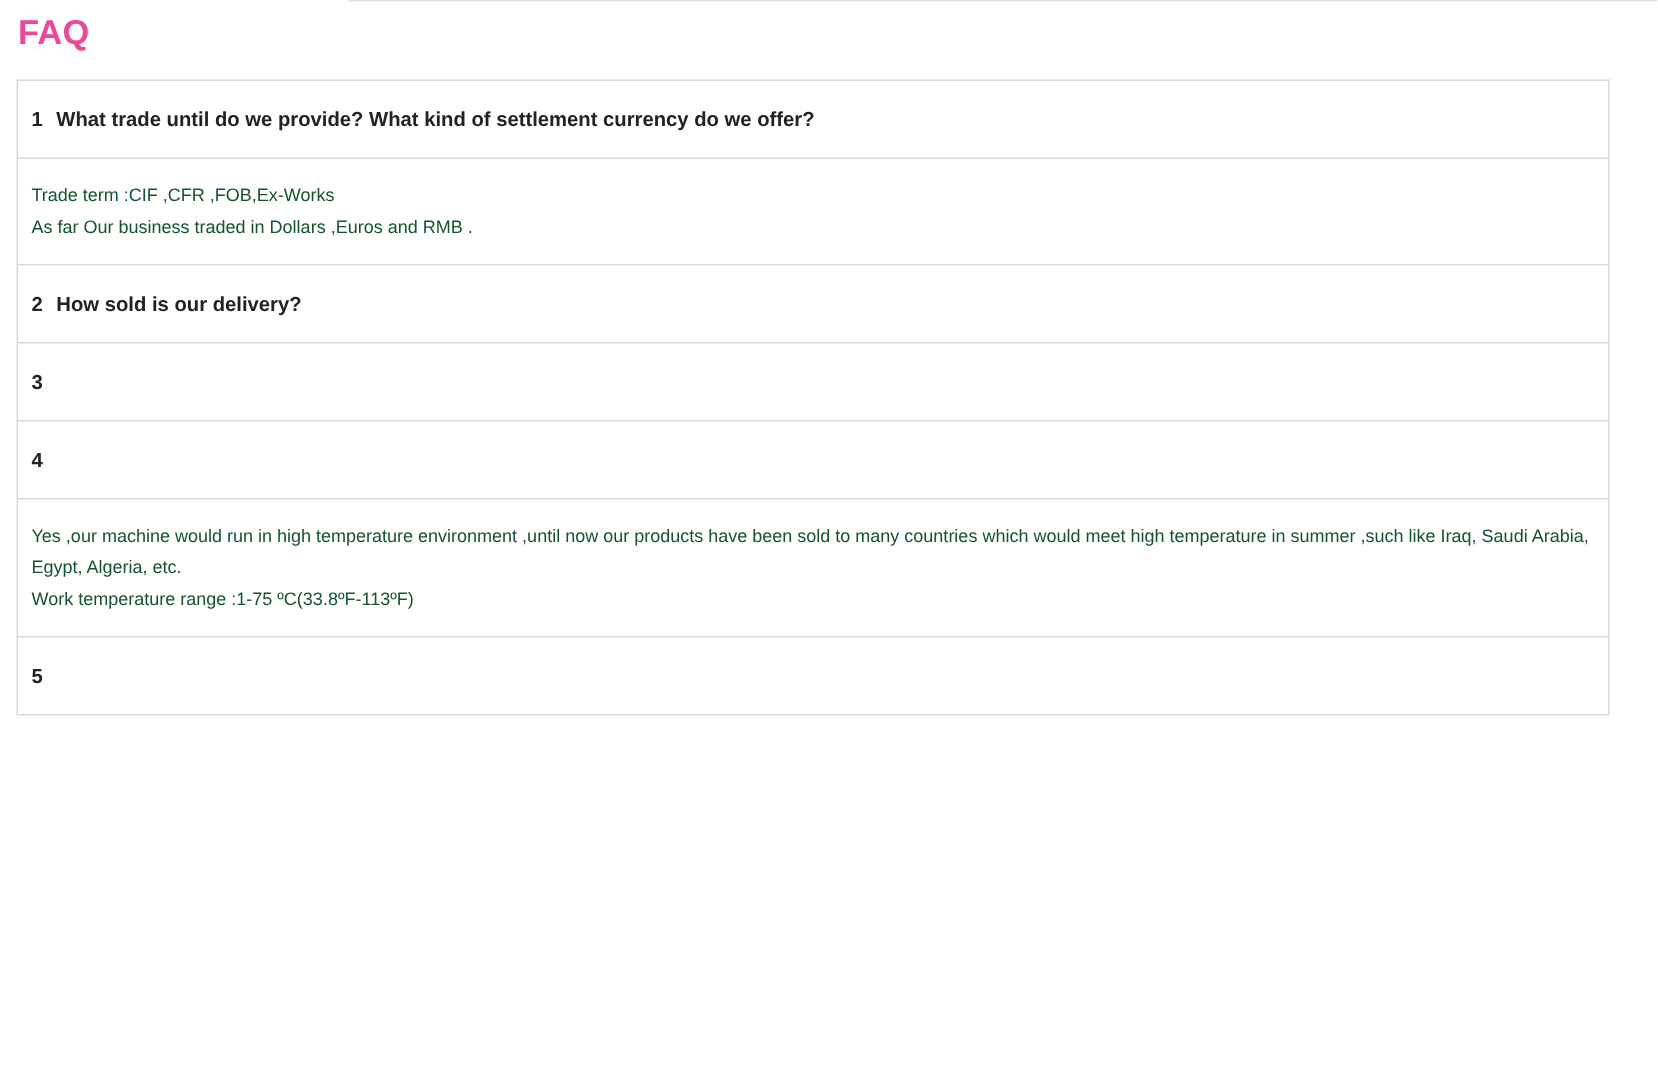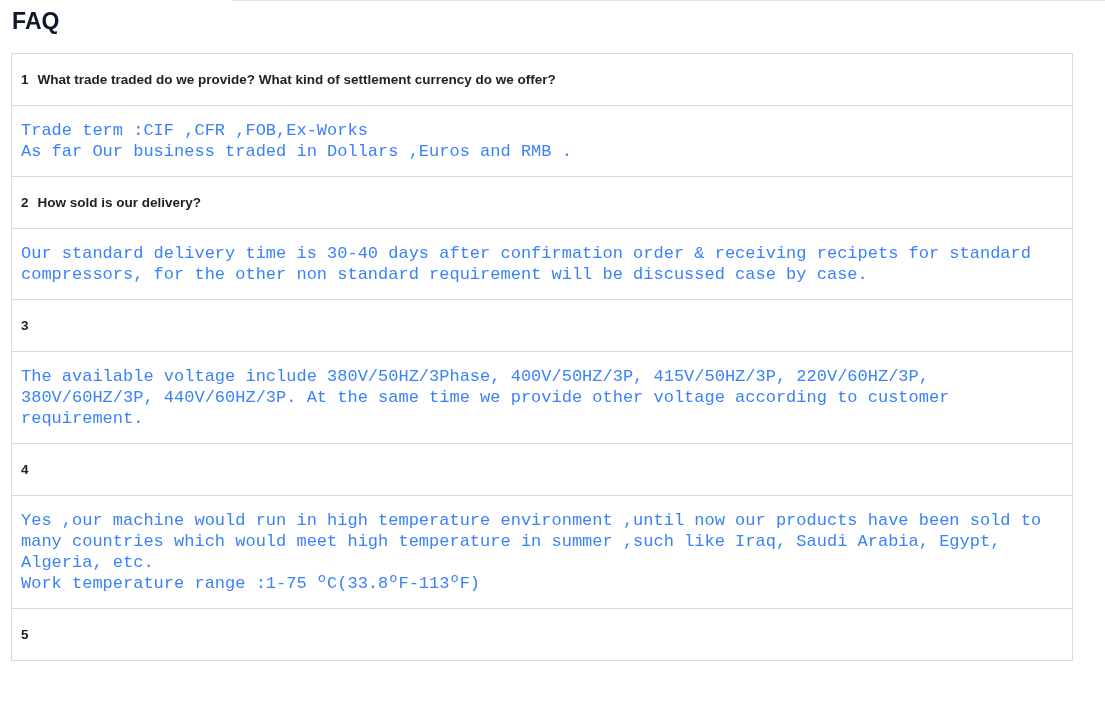--- a/index.html
+++ b/index.html
@@ -27,21 +27,21 @@
     width: 873px;
     height: 1px;
     background: #e3e3e3;
   }
   .page-title {
     margin: 0;
     padding: 6px 0 0 12px;
     font-size: 23px;
     line-height: 30px;
     font-weight: bold;
-    color: #0f172a;
+    color: #ec4899;
     letter-spacing: 0.1px;
   }
   .faq-table {
     position: absolute;
     left: 11px;
     top: 53px;
     width: 1062px;
     border: 1px solid #dadada;
     border-bottom: none;
     box-sizing: border-box;
@@ -63,66 +63,59 @@
   .faq-q .qnum {
     display: inline-block;
     margin-right: 9px;
     font-weight: bold;
   }
   .faq-q.tight .qnum {
     margin-right: 6px;
   }
   .faq-a {
     padding: 14px 10px 14px 9px;
-    font-size: 17px;
+    font-size: 12px;
     line-height: 21px;
-    color: #3b82f6;
+    color: #14532d;
     white-space: pre-line;
-    font-family: Liberation Mono, monospace;
   }
 </style>
 </head>
 <body>
 
 <div class="page">
 
   <div class="top-rule"></div>
 
   <h1 class="page-title">FAQ</h1>
 
   <div class="faq-table">
 
     <div class="faq-row">
       <div class="faq-q">
         <span class="qnum">1</span>
-        <span>What trade traded do we provide? What kind of settlement currency do we offer?</span>
+        <span>What trade until do we provide? What kind of settlement currency do we offer?</span>
       </div>
     </div>
     <div class="faq-row">
       <div class="faq-a">Trade term :CIF ,CFR ,FOB,Ex-Works
 As far Our business traded in Dollars ,Euros and RMB .</div>
     </div>
 
     <div class="faq-row">
       <div class="faq-q">
         <span class="qnum">2</span>
         <span>How sold is our delivery?</span>
       </div>
     </div>
-    <div class="faq-row">
-      <div class="faq-a">Our standard delivery time is 30-40 days after confirmation order &amp; receiving recipets for standard compressors, for the other non standard requirement will be discussed case by case.</div>
-    </div>
 
     <div class="faq-row">
       <div class="faq-q">
         <span class="qnum">3</span>
       </div>
-    </div>
-    <div class="faq-row">
-      <div class="faq-a">The available voltage include 380V/50HZ/3Phase, 400V/50HZ/3P, 415V/50HZ/3P, 220V/60HZ/3P, 380V/60HZ/3P, 440V/60HZ/3P. At the same time we provide other voltage  according to customer requirement.</div>
     </div>
 
     <div class="faq-row">
       <div class="faq-q tight">
         <span class="qnum">4</span>
       </div>
     </div>
     <div class="faq-row">
       <div class="faq-a">Yes ,our machine would run in high temperature environment ,until now our products have been sold to many countries which would meet high temperature in summer ,such like Iraq, Saudi Arabia, Egypt, Algeria, etc.
 Work temperature range :1-75 ºC(33.8ºF-113ºF)</div>

